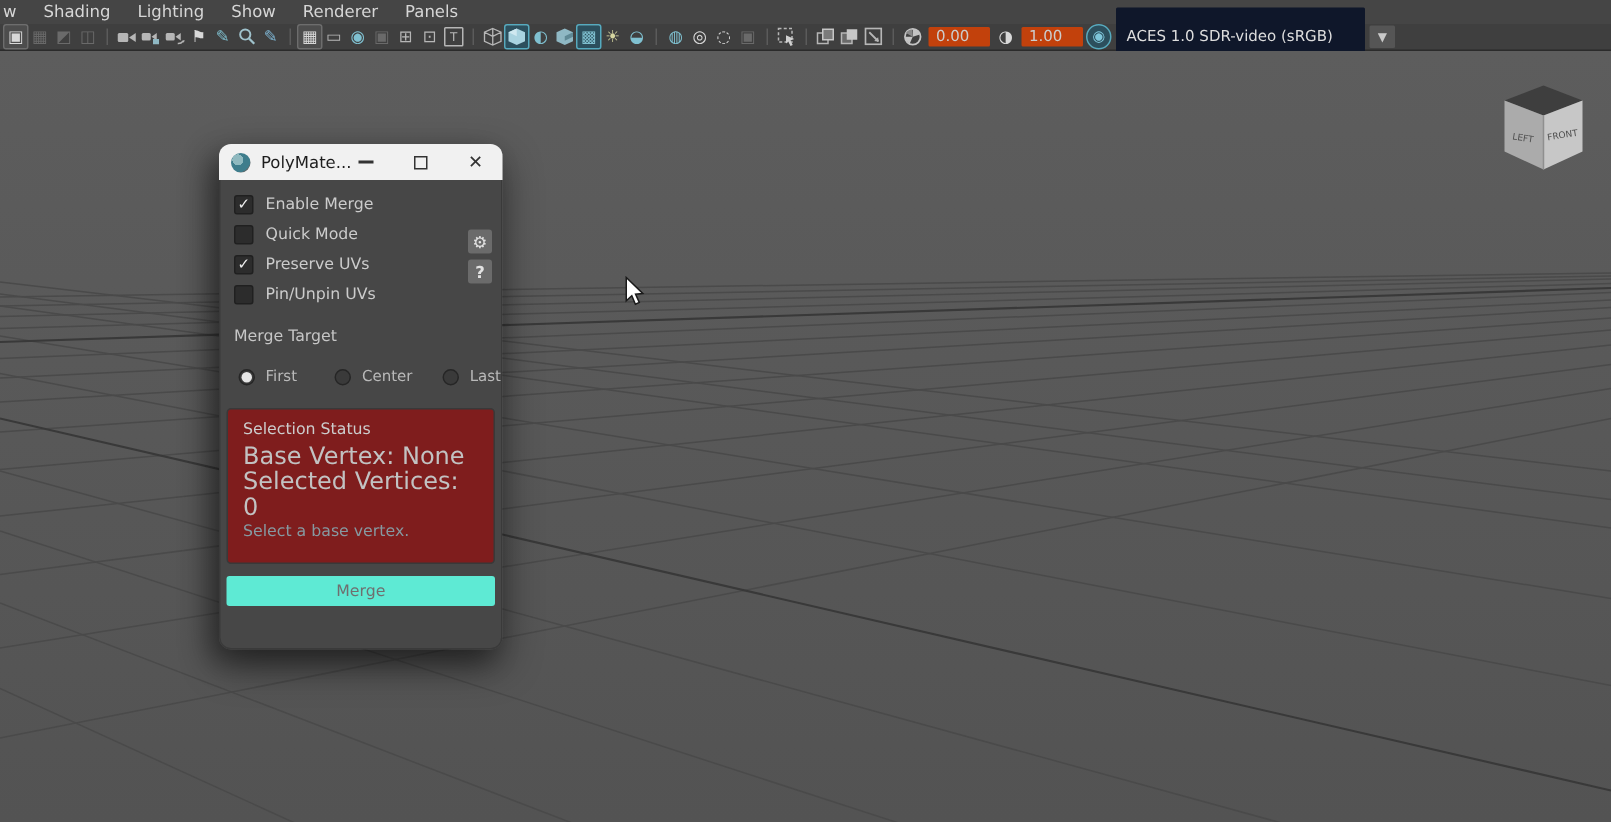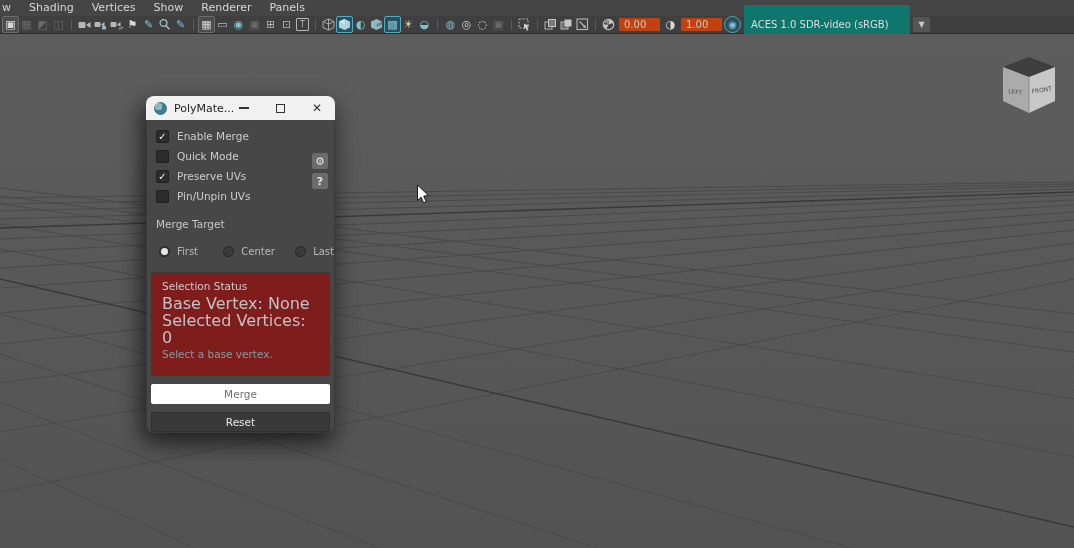--- a/index.html
+++ b/index.html
@@ -41,21 +41,21 @@
   }
   .tletter{
     width:13px;height:13px;border:1px solid #b6b6b6;color:#b6b6b6;font-size:8px;
     display:flex;align-items:center;justify-content:center;border-radius:1px;box-sizing:border-box;
   }
   .cm-toggle{
     width:15px;height:15px;border-radius:50%;background:#2c4f5d;outline:1px solid #55aabf;
     display:flex;align-items:center;justify-content:center;font-size:10px;color:#7fc6da;flex:0 0 auto;
   }
   .tdropdown{
-    height:15px;width:152px;background:#0f766e;color:#dddddd;font-size:10px;
+    height:15px;width:152px;background:#0f172a;color:#dddddd;font-size:10px;
     display:flex;align-items:center;padding:12px 7px;margin-left:3px;flex:0 0 auto;border-radius:1px;
   }
   .tdrop-arrow{
     width:17px;height:15px;background:#555555;margin-left:2px;border-radius:1px;
     display:flex;align-items:center;justify-content:center;color:#c9c9c9;font-size:8px;flex:0 0 auto;
   }
   
   .viewport{
     position:absolute;top:34px;left:0;width:1074px;height:514px;
     background:linear-gradient(#5d5d5d,#535353);
@@ -110,30 +110,30 @@
     margin:12px 4px 0 4px;height:104px;background:#7f1d1d;border:1px solid #393939;
     border-radius:3px;box-sizing:border-box;padding:5px 10px;
   }
   .status-header{font-size:10.5px;color:#cccccc;line-height:17px;}
   .status-line{font-size:16px;color:#c2c2c2;line-height:17px;}
   .status-hint{font-size:10.5px;color:#8699a1;line-height:17px;}
   .dlg-btn{
     margin:0 4px;height:20px;border-radius:2px;display:flex;align-items:center;justify-content:center;
     font-size:10.5px;box-sizing:border-box;
   }
-  .dlg-btn.disabled{margin-top:8px;background:#ffffff;color:#6f6f6f;}
+  .dlg-btn.disabled{margin-top:8px;background:#5eead4;color:#6f6f6f;}
   .dlg-btn.normal{margin-top:8px;background:#393939;border:1px solid #303030;color:#e9e9e9;}
 </style>
 </head>
 <body>
 
 <div class="menu-bar">
   <span class="menu-item">w</span>
   <span class="menu-item">Shading</span>
-  <span class="menu-item">Vertices</span>
+  <span class="menu-item">Lighting</span>
   <span class="menu-item">Show</span>
   <span class="menu-item">Renderer</span>
   <span class="menu-item">Panels</span>
 </div>
 
 <div class="toolbar">
   <span class="ticon framed bright">▣</span>
   <span class="ticon dim">▦</span>
   <span class="ticon dim">◩</span>
   <span class="ticon dim">◫</span>
@@ -340,19 +340,18 @@
     </div>
 
     <div class="status-panel">
       <div class="status-header">Selection Status</div>
       <div class="status-line">Base Vertex: None</div>
       <div class="status-line">Selected Vertices: 0</div>
       <div class="status-hint">Select a base vertex.</div>
     </div>
 
     <div class="dlg-btn disabled">Merge</div>
-    <div class="dlg-btn normal">Reset</div>
   </div>
 </div>
 
 <svg class="cursor" width="16" height="22" viewBox="0 0 16 22">
   <path d="M1.5 1 1.5 16.5 5.2 13.2 7.6 18.8 10.2 17.6 7.7 12.1 12.5 11.6 Z" fill="#ffffff" stroke="#1a1a1a" stroke-width="1"></path>
 </svg>
 
 </body></html>

